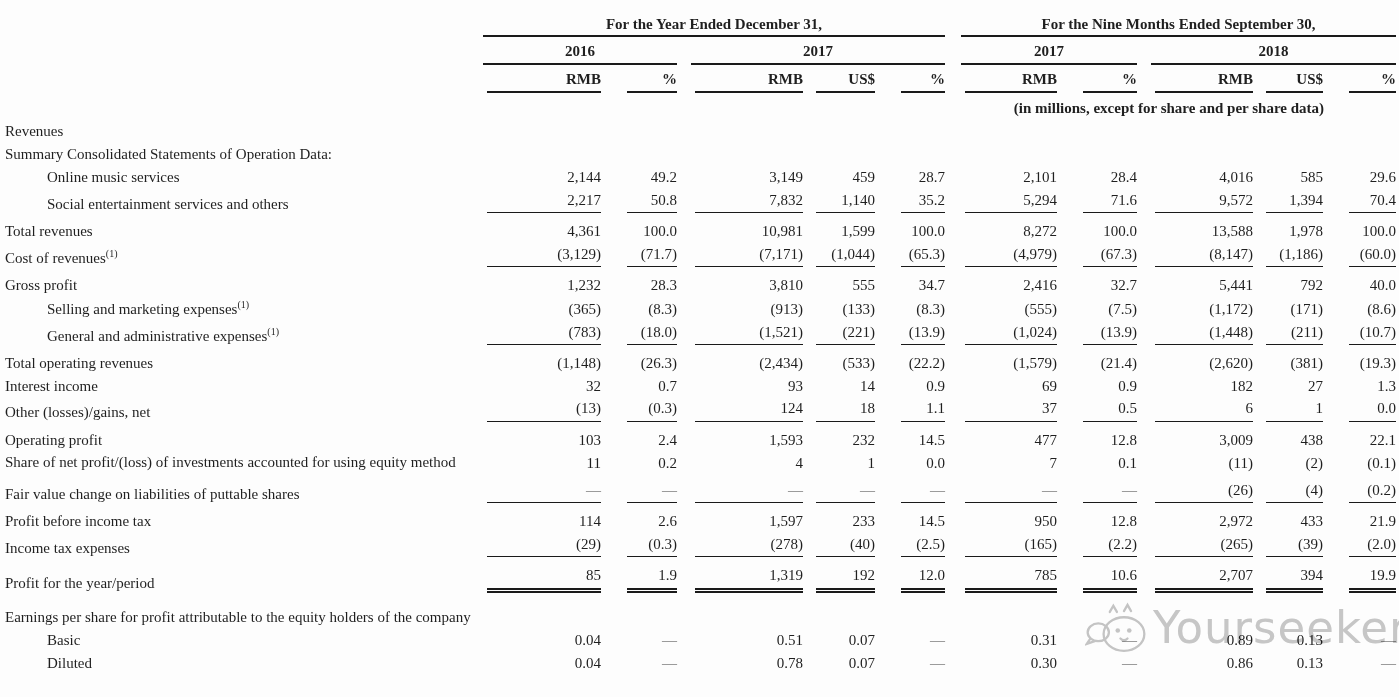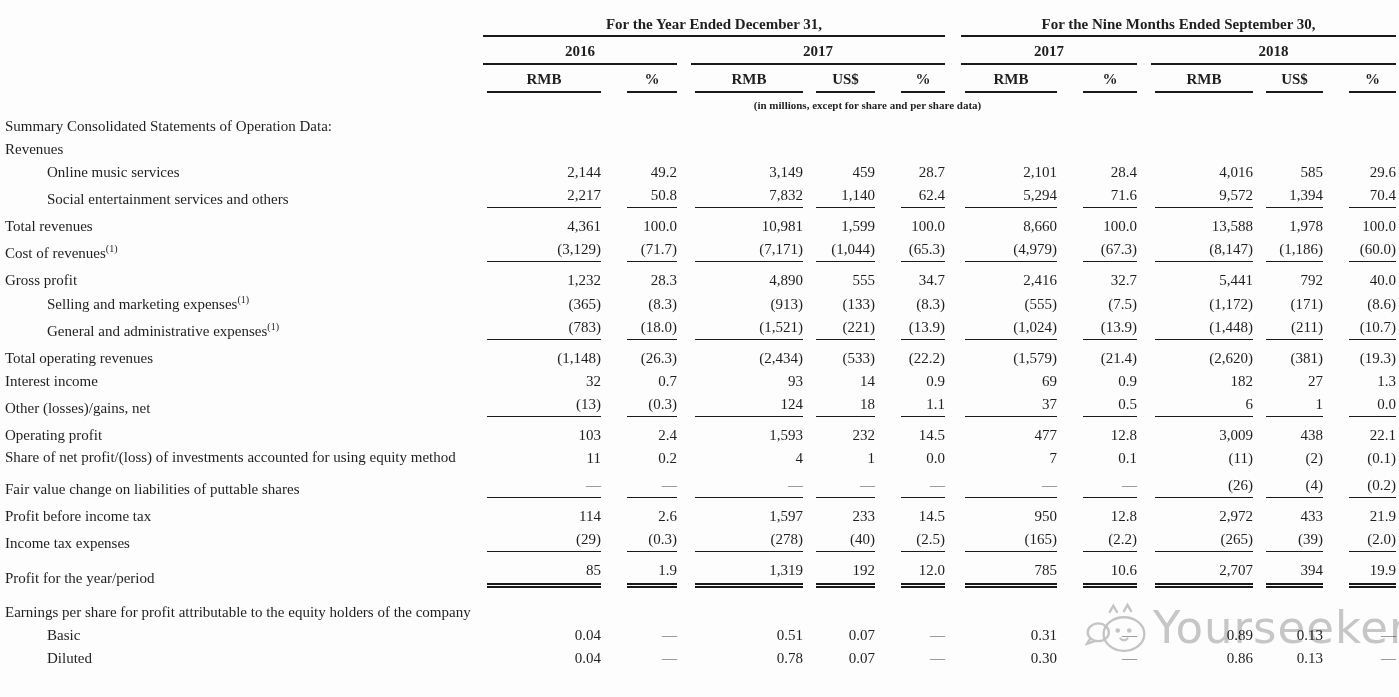--- a/index.html
+++ b/index.html
@@ -24,23 +24,23 @@
   .col-rmb .cv{margin-left:4px;}
   .col-usd .cv{margin-left:13px;}
   .col-pct .cv{margin-left:26px;}
   .u{border-bottom:1.5px solid var(--rule); padding-bottom:3px;}
   .uu{border-bottom:5px double var(--rule); padding-bottom:3px;}
   .dash{color:var(--dash);}
   tr.pt1 td{padding-top:7px;}
   tr.pt2 td{padding-top:14px;}
   
   th .hl{border-bottom:2px solid var(--rule); padding-bottom:2px; text-align:center; white-space:nowrap; font-weight:bold;}
-  th .hu{border-bottom:2px solid var(--rule); padding-bottom:3px; text-align:center; white-space:nowrap; font-weight:bold;}
+  th .hu{border-bottom:2px solid var(--rule); padding-bottom:3px; text-align:right; white-space:nowrap; font-weight:bold;}
   tr.hdr th{padding-top:3px;margin-top:28px;}
-  .note{ text-align:center; font-weight:bold; font-size:11px; transform:translateX(-72px); padding-top:2px;}
+  .note{ text-align:right; font-weight:bold; font-size:15px; transform:translateX(-72px); padding-top:2px;}
   
   .watermark{position:absolute; left:1085px; top:597px; display:flex; align-items:center; gap:6px;
     mix-blend-mode:multiply; pointer-events:none;}
   .wm-text{font-family:"DejaVu Sans","Liberation Sans",sans-serif; font-size:45px; color:var(--wm);
     letter-spacing:1px; font-weight:400; line-height:1;}
 </style>
 </head>
 <body>
 
 <div class="page">
@@ -129,27 +129,27 @@
         </tr>
         <tr>
           <th></th>
           <th colspan="13">
               <div class="note">(in millions, except for share and per share data)</div>
             </th>
         </tr>
       </thead>
       <tbody>
           <tr class="b">
+            <td class="label"><span>Revenues</span></td>
+            <td colspan="13"></td>
+          </tr>
+          <tr class="b">
             <td class="label"><span>Summary Consolidated Statements of Operation Data:</span></td>
             <td colspan="13"></td>
           </tr>
-          <tr class="b">
-            <td class="label"><span>Revenues</span></td>
-            <td colspan="13"></td>
-          </tr>
           <tr>
             <td class="label ind1"><span>Online music services</span></td>
             <td class="num col-rmb">
               <div class="cv">2,144</div>
             </td>
             <td class="num col-pct">
               <div class="cv">49.2</div>
             </td>
             <td></td>
             <td class="num col-rmb">
@@ -188,21 +188,21 @@
               <div class="cv u">50.8</div>
             </td>
             <td></td>
             <td class="num col-rmb">
               <div class="cv u">7,832</div>
             </td>
             <td class="num col-usd">
               <div class="cv u">1,140</div>
             </td>
             <td class="num col-pct">
-              <div class="cv u">62.4</div>
+              <div class="cv u">35.2</div>
             </td>
             <td></td>
             <td class="num col-rmb">
               <div class="cv u">5,294</div>
             </td>
             <td class="num col-pct">
               <div class="cv u">71.6</div>
             </td>
             <td></td>
             <td class="num col-rmb">
@@ -228,21 +228,21 @@
               <div class="cv">10,981</div>
             </td>
             <td class="num col-usd">
               <div class="cv">1,599</div>
             </td>
             <td class="num col-pct">
               <div class="cv">100.0</div>
             </td>
             <td></td>
             <td class="num col-rmb">
-              <div class="cv">8,660</div>
+              <div class="cv">8,272</div>
             </td>
             <td class="num col-pct">
               <div class="cv">100.0</div>
             </td>
             <td></td>
             <td class="num col-rmb">
               <div class="cv">13,588</div>
             </td>
             <td class="num col-usd">
               <div class="cv">1,978</div>
@@ -290,21 +290,21 @@
           <tr class="b pt1">
             <td class="label"><span>Gross profit</span></td>
             <td class="num col-rmb">
               <div class="cv">1,232</div>
             </td>
             <td class="num col-pct">
               <div class="cv">28.3</div>
             </td>
             <td></td>
             <td class="num col-rmb">
-              <div class="cv">4,890</div>
+              <div class="cv">3,810</div>
             </td>
             <td class="num col-usd">
               <div class="cv">555</div>
             </td>
             <td class="num col-pct">
               <div class="cv">34.7</div>
             </td>
             <td></td>
             <td class="num col-rmb">
               <div class="cv">2,416</div>

